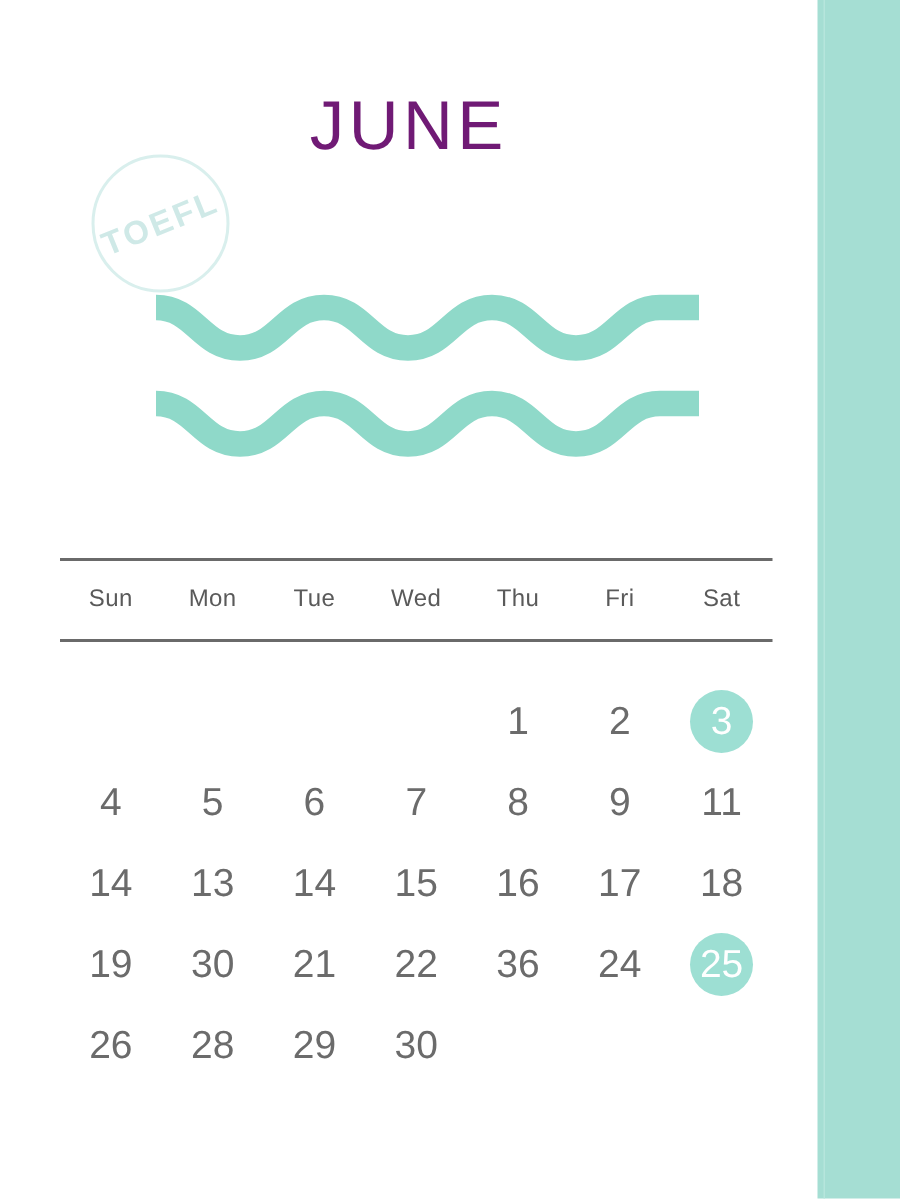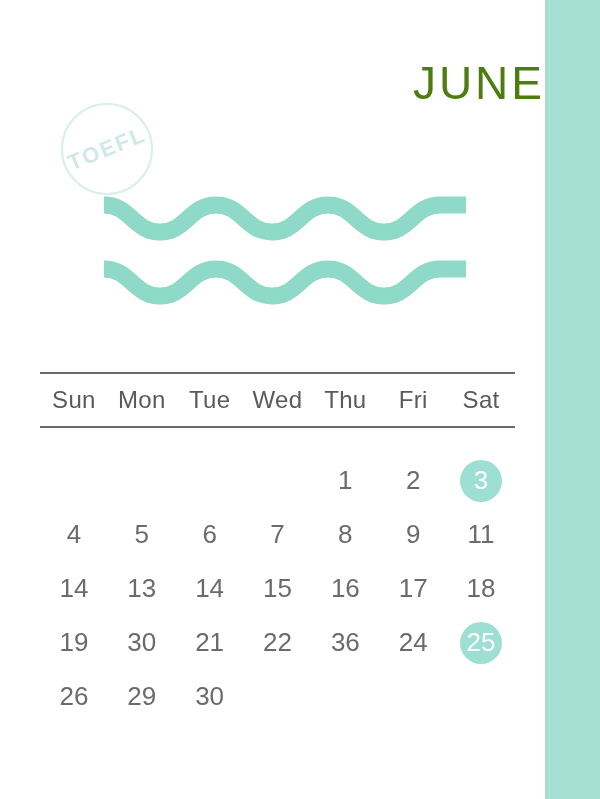--- a/index.html
+++ b/index.html
@@ -48,25 +48,25 @@
     left: 0;
     width: 545px;
     height: 360px;
   }
 
   #month-title {
     position: absolute;
     top: 58px;
     left: 0;
     width: 545px;
-    text-align: right;
+    text-align: center;
     font-size: 46px;
     font-weight: 400;
     letter-spacing: 3px;
-    color: #4d7c0f;
+    color: #701a75;
     line-height: 1.1;
   }
 
   
   #stamp {
     position: absolute;
     top: 100px;
     left: 58px;
     width: 98px;
     height: 98px;
@@ -100,21 +100,21 @@
   .rule.bottom { margin-top: 0; }
 
   #weekday-row {
     display: grid;
     grid-template-columns: repeat(7, 1fr);
     height: 52px;
     align-items: center;
   }
   .weekday {
     text-align: center;
-    font-size: 24px;
+    font-size: 16px;
     color: #5a5a5a;
     font-weight: 400;
     letter-spacing: 0.3px;
   }
 
   #date-grid {
     display: grid;
     grid-template-columns: repeat(7, 1fr);
     grid-auto-rows: 54px;
     margin-top: 26px;
@@ -274,20 +274,23 @@
         <div class="date-cell">
           <span class="date-num">24</span>
         </div>
         <div class="date-cell highlight">
           <span class="date-num">25</span>
         </div>
         <div class="date-cell">
           <span class="date-num">26</span>
         </div>
         <div class="date-cell">
+          <span class="date-num">28</span>
+        </div>
+        <div class="date-cell">
           <span class="date-num">29</span>
         </div>
         <div class="date-cell">
           <span class="date-num">30</span>
         </div>
         <div class="date-cell empty">
           <span class="date-num"></span>
         </div>
       </div>
 

